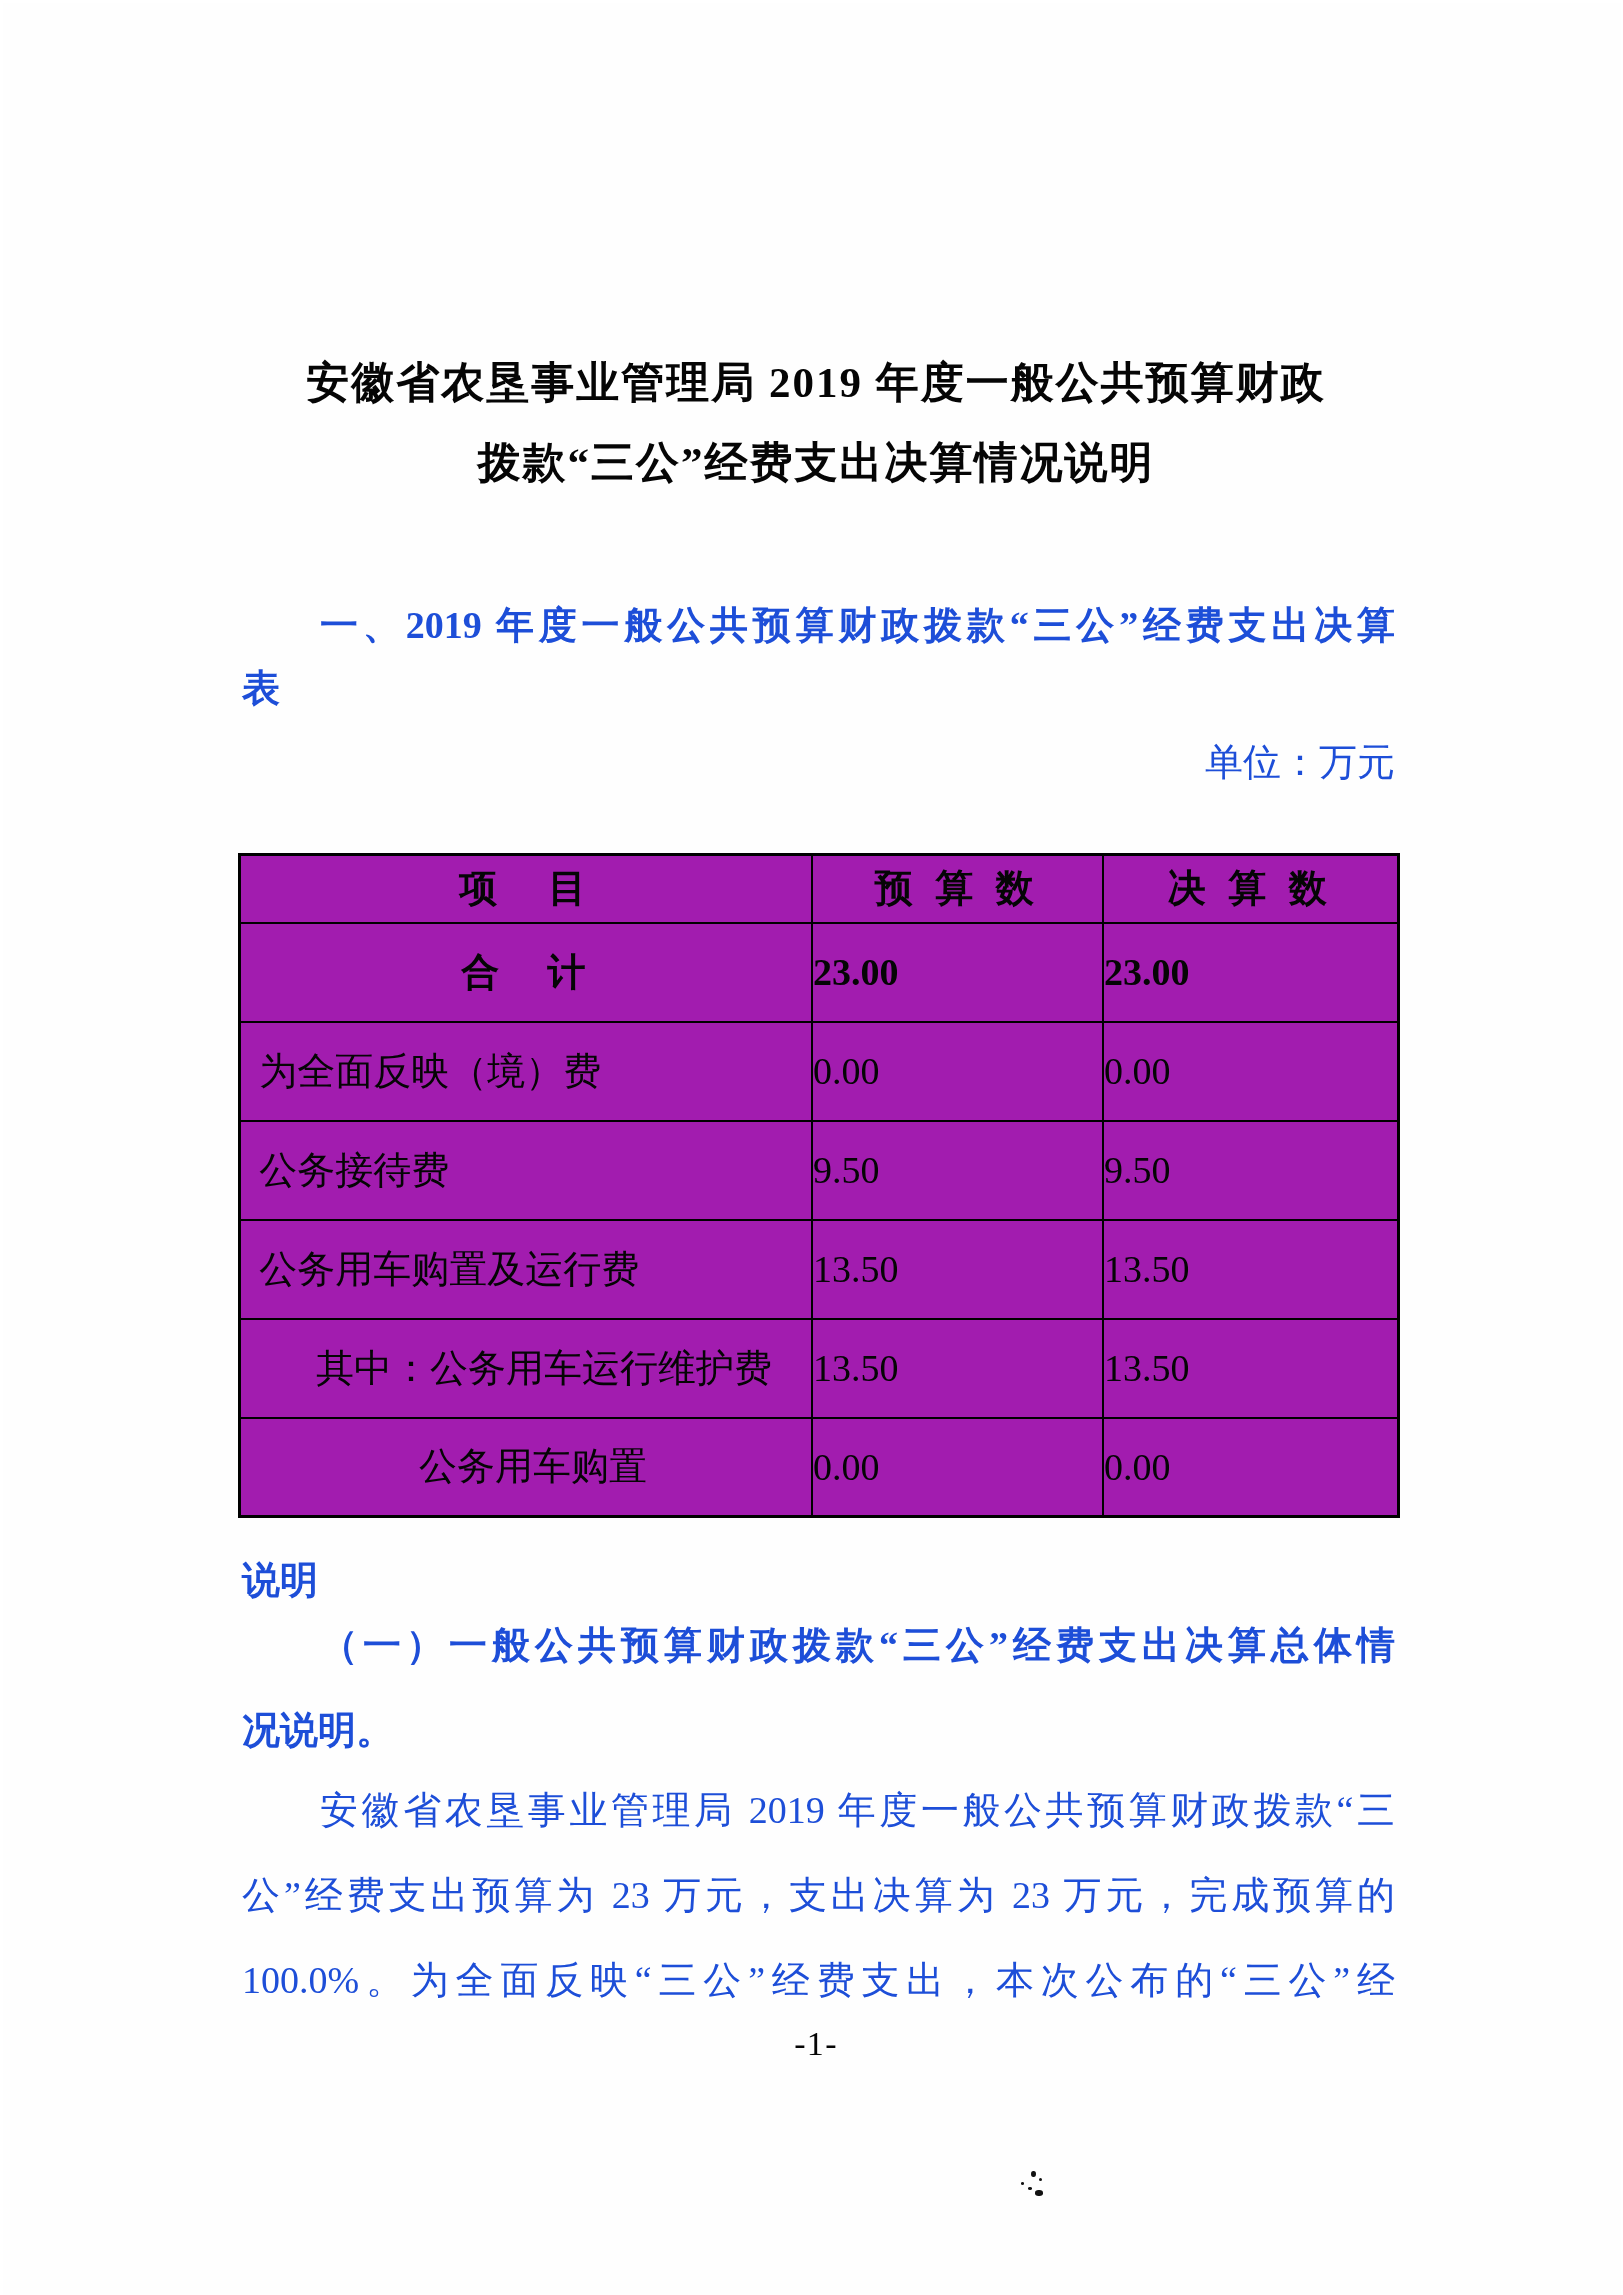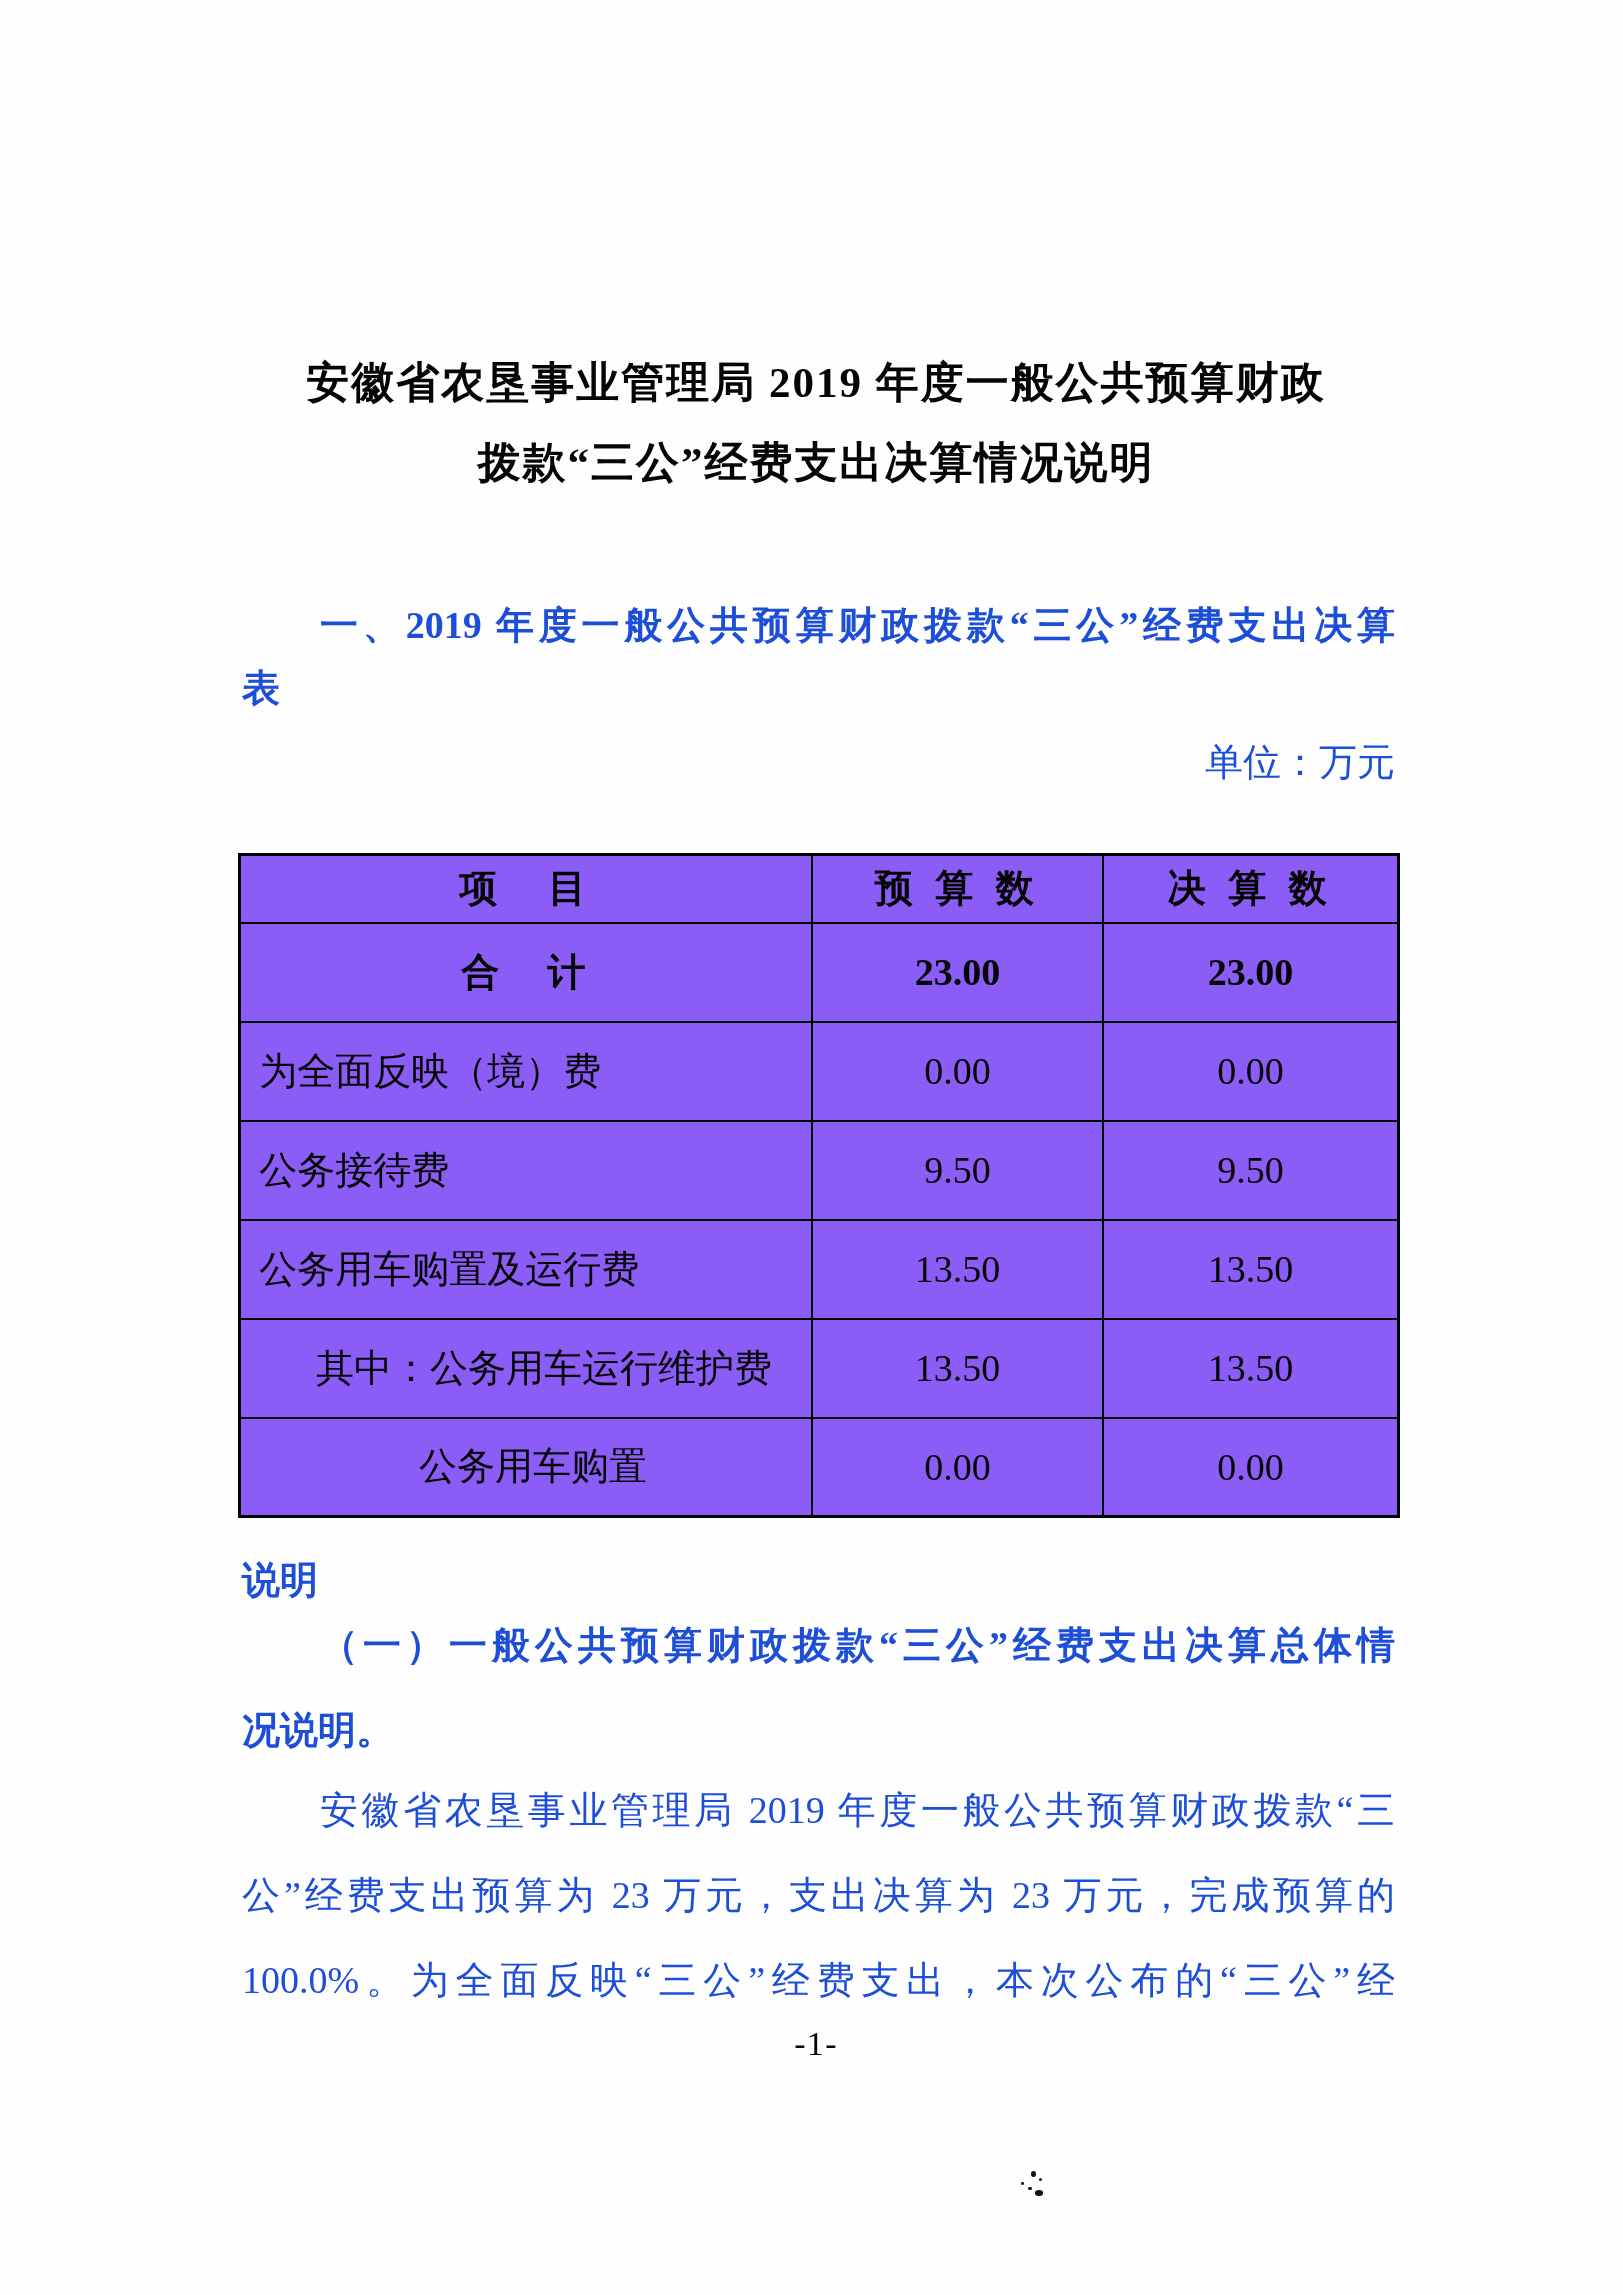--- a/index.html
+++ b/index.html
@@ -60,21 +60,21 @@
 
   
   table.budget {
     position: absolute;
     left: 234px;
     top: 849px;
     width: 1162px;
     height: 530px;
     border-collapse: collapse;
     table-layout: fixed;
-    background: #8b5cf6;
+    background: #a21caf;
   }
   table.budget td, table.budget th {
     border: 2.6px solid #000;
     vertical-align: middle;
     font-size: 38px;
     color: #050505;
     overflow: hidden;
     white-space: nowrap;
   }
   table.budget { border: 3.9px solid #000; }
@@ -84,21 +84,21 @@
 
   th.h-cell {
     font-weight: bold;
     font-size: 39px;
     text-align: center;
     letter-spacing: 6.5px;
   }
 
   td.cell-label  { text-align: left;  padding-left: 18.3px; }
   td.cell-center { text-align: center; padding-left: 0; }
-  td.cell-val    { text-align: center; font-family: "Liberation Serif", serif; }
+  td.cell-val    { font-family: "Liberation Serif", serif; }
 
   td.pad-m { padding-left: 75px; }
   td.pad-l { padding-left: 178px; }
 
   tr.row-total td { font-weight: bold; }
   tr.row-total td.cell-center { letter-spacing: 5.2px; }
 
   
   .h2-line1 { top: 1468px; font-weight: bold; }
   .h2-line2 { top: 1553px; font-weight: bold; }

